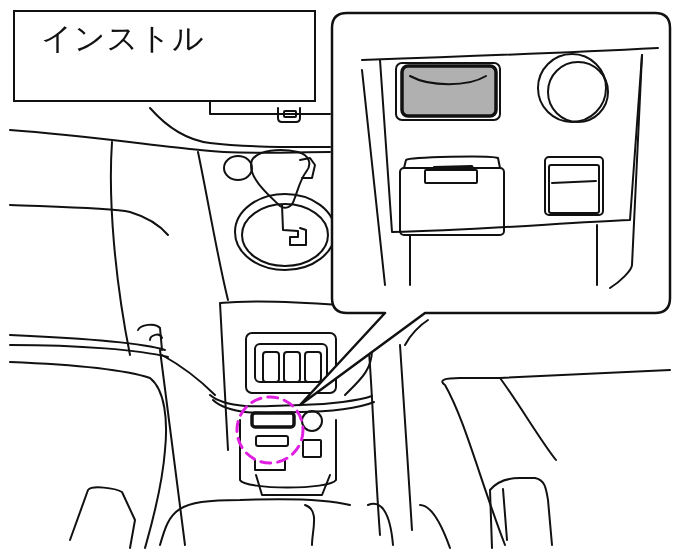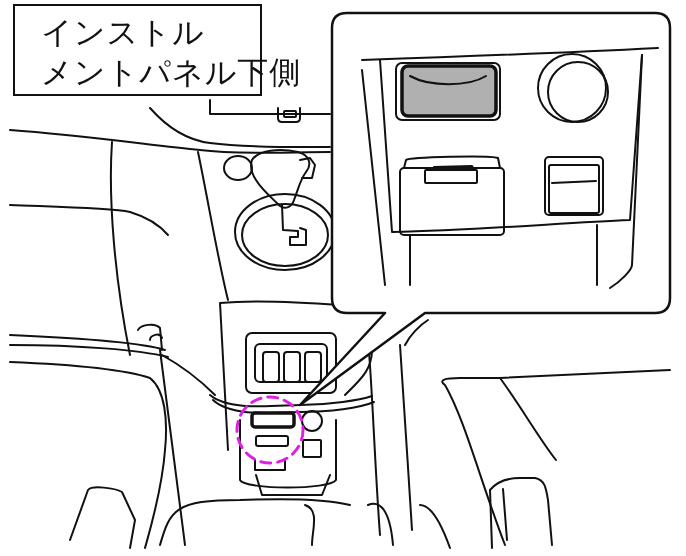--- a/index.html
+++ b/index.html
@@ -1,19 +1,19 @@
 <!DOCTYPE html>
 <html><head>
   <meta charset="utf-8">
   <style>
     html, body { margin: 0; padding: 0; background: #ffffff; }
     body { width: 686px; height: 556px; position: relative; overflow: hidden; font-family: "DejaVu Sans", sans-serif; }
     svg.scene { position: absolute; left: 0; top: 0; }
     .label-box {
-      position: absolute; left: 13px; top: 4px; width: 249px; height: 92px;
+      position: absolute; left: 13px; top: 10px; width: 303px; height: 92px;
       border: 2.5px solid #111; background: #fff; box-sizing: border-box;
       padding: 6px 0 0 26px;
     }
     .label-line { font-size: 31px; line-height: 40px; color: #111; letter-spacing: 1px; white-space: nowrap; }
   </style>
 </head>
 <body>
 
 <svg class="scene" width="686" height="556" viewBox="0 0 686 556" fill="none" stroke="#111" stroke-width="2" stroke-linecap="round" stroke-linejoin="round">
 
@@ -110,14 +110,13 @@
     <rect x="545" y="157" width="58" height="58" rx="4"></rect>
     <rect x="549" y="165" width="50" height="48" rx="2"></rect>
     <path d="M552 183 L 596 181"></path>
   </g>
 
   <circle cx="270" cy="430" r="33" stroke="#e020e0" stroke-width="3" stroke-dasharray="10 7" fill="none"></circle>
 </svg>
 
 <div class="label-box">
   <div class="label-line">インストル</div>
-  <div class="label-line">メントパネル下側</div>
 </div>
 
 </body></html>

